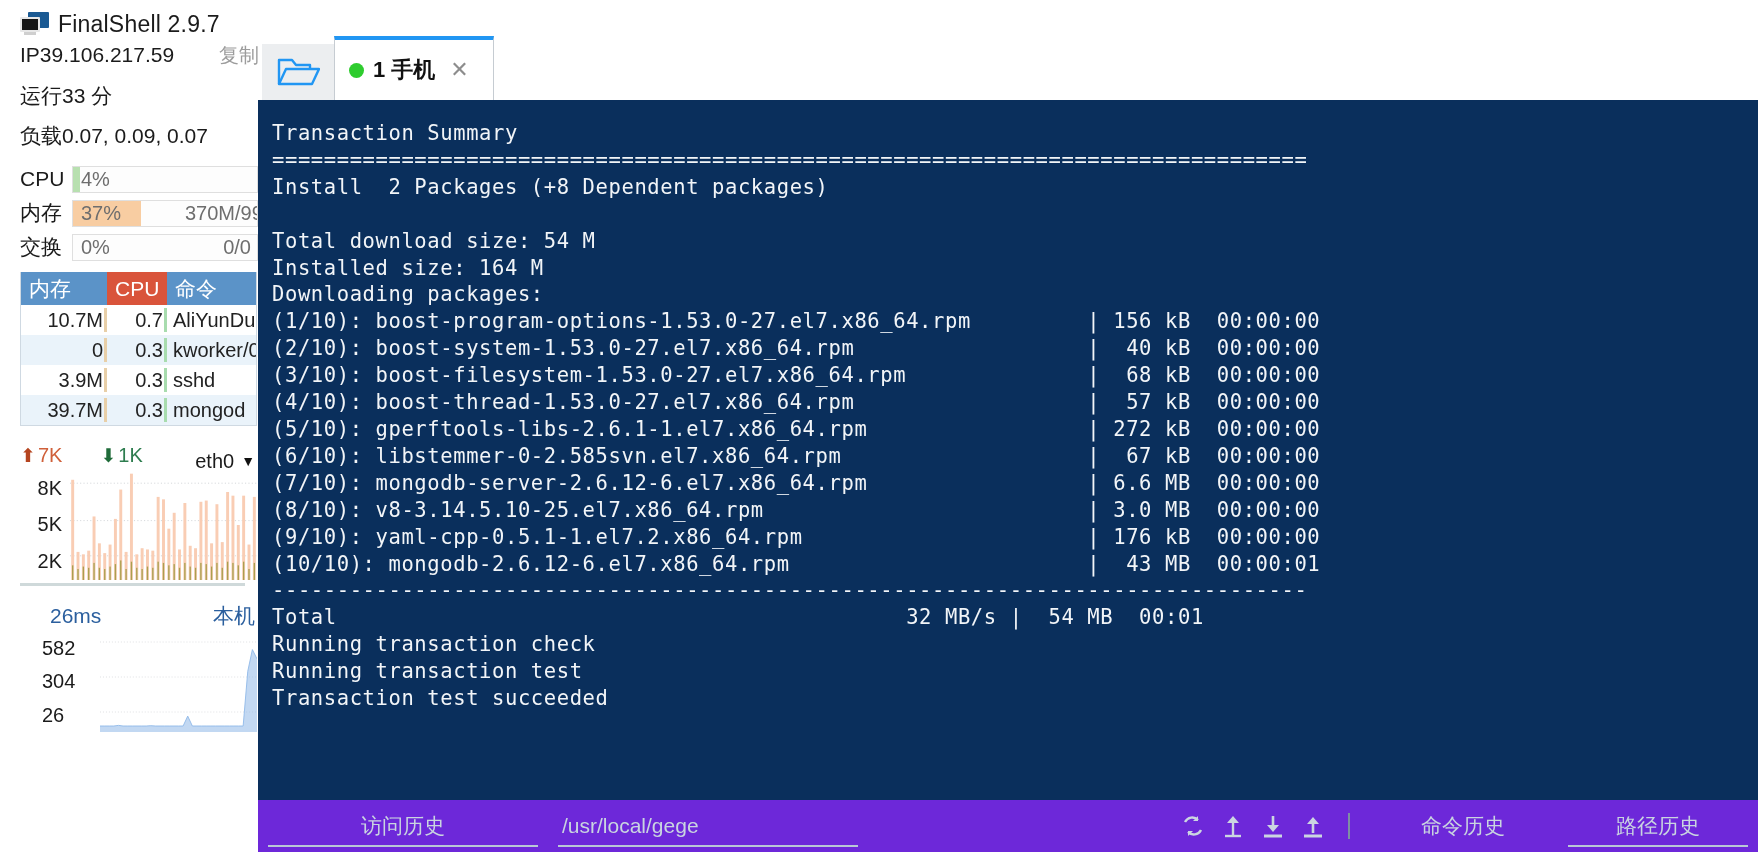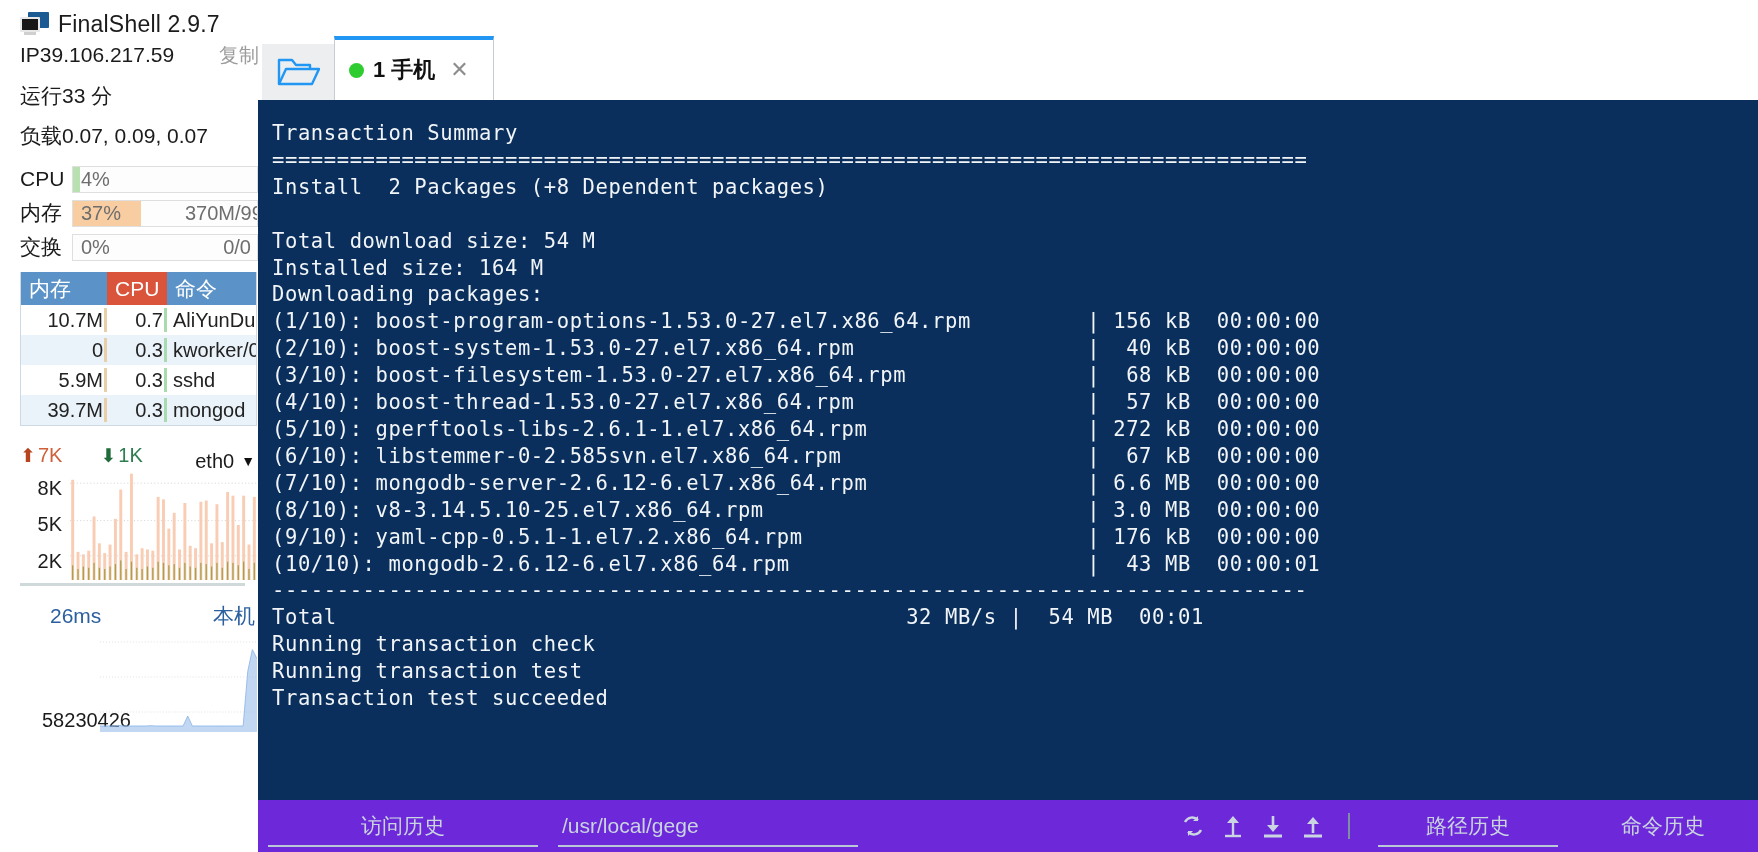--- a/index.html
+++ b/index.html
@@ -139,22 +139,22 @@
   
   .lat-block { margin-top: 20px; margin-left: 30px; }
   .lat-head {
     display: flex; align-items: center; height: 32px; padding: 0 14px 0 8px;
     font-size: 21px; color: #2b5f9e;
   }
   .lat-host { margin-left: auto; color: #2b5f9e; }
   .lat-area { position: relative; height: 100px; }
   .lat-axis {
     position: absolute; left: 0; top: 0; width: 56px; height: 100%;
-    display: flex; flex-direction: row; justify-content: space-around;
-    align-items: flex-end; padding-right: 6px;
+    display: flex; flex-direction: column; justify-content: space-around;
+    padding-right: 6px;
     font-size: 20px; color: #1b1b1b;
   }
   .lat-plot { position: absolute; left: 58px; right: 12px; top: 0; bottom: 0; overflow: hidden; }
 
   
   #main { position: absolute; left: 258px; top: 0; right: 0; bottom: 0; background: #ffffff; }
 
   .tabstrip {
     position: relative; height: 100px; background: #ffffff;
     display: flex; align-items: flex-end; padding-left: 4px;
@@ -281,21 +281,21 @@
             <div class="td td-mem">10.7M</div>
             <div class="td td-cpu">0.7</div>
             <div class="td td-cmd">AliYunDun</div>
           </div>
           <div class="proc-row alt">
             <div class="td td-mem">0</div>
             <div class="td td-cpu">0.3</div>
             <div class="td td-cmd">kworker/0</div>
           </div>
           <div class="proc-row">
-            <div class="td td-mem">5.9M</div>
+            <div class="td td-mem">3.9M</div>
             <div class="td td-cpu">0.3</div>
             <div class="td td-cmd">sshd</div>
           </div>
           <div class="proc-row alt">
             <div class="td td-mem">39.7M</div>
             <div class="td td-cpu">0.3</div>
             <div class="td td-cmd">mongod</div>
           </div>
         </div>
     </div>
@@ -489,19 +489,19 @@
             <path d="M7 12 L13 19 L19 12 Z" fill="#cbd5e1"></path>
             <path d="M4 23 L22 23" stroke="#cbd5e1" stroke-width="3"></path>
           </svg>
           <svg class="sb-icon" viewBox="0 0 26 26">
             <path d="M13 20 L13 9" stroke="#cbd5e1" stroke-width="2.6" fill="none"></path>
             <path d="M7 11 L13 4 L19 11 Z" fill="#cbd5e1"></path>
             <path d="M4 23 L22 23" stroke="#cbd5e1" stroke-width="3"></path>
           </svg>
           <div class="sb-divider"></div>
         </div>
+        <div class="sb-seg" style="width:190px">命令历史</div>
         <div class="sb-seg underlined" style="width:200px">路径历史</div>
-        <div class="sb-seg" style="width:190px">命令历史</div>
       </div>
     </div>
 
   </div>
 </div>
 
 </body></html>

